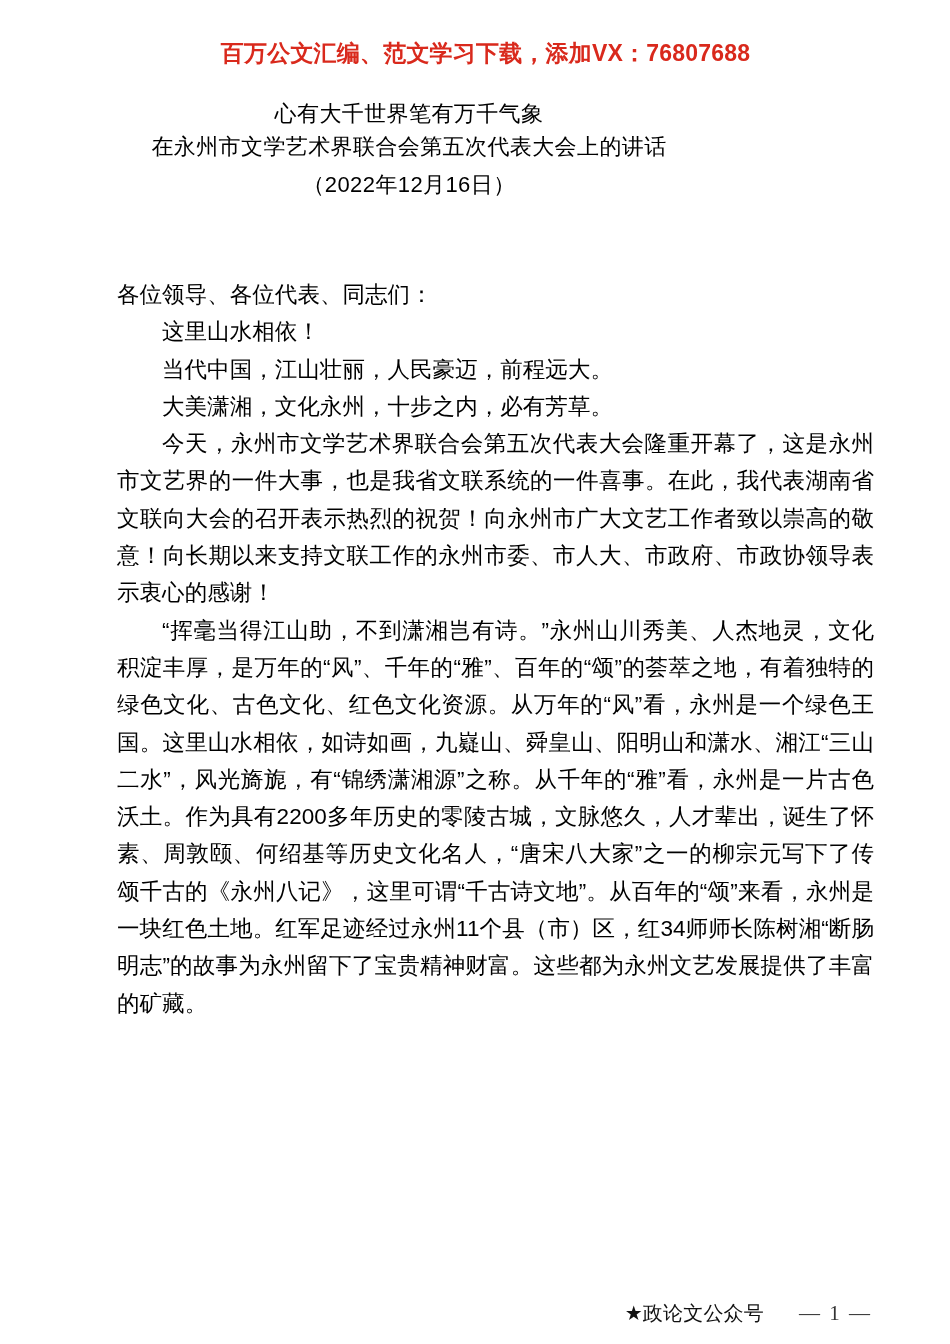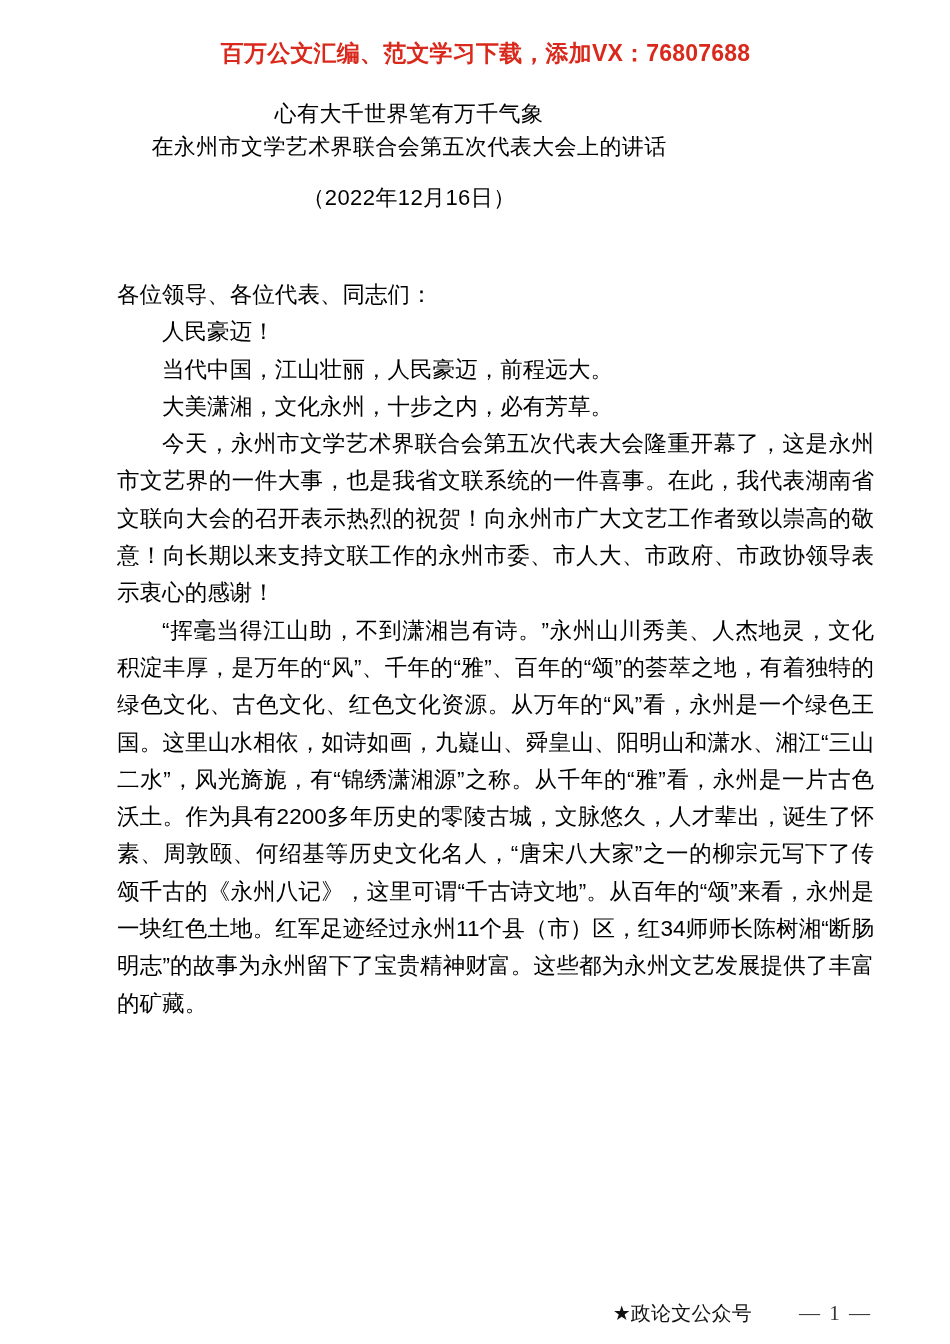--- a/index.html
+++ b/index.html
@@ -64,21 +64,21 @@
   }
   .doc-author {
     font-size: 22px;
     line-height: 34px;
     margin: 0;
     letter-spacing: 0.4px;
   }
   .doc-date {
     font-size: 22px;
     line-height: 42px;
-    margin: 13px;
+    margin: 0;
     letter-spacing: 0.4px;
   }
 
   
   .body-text {
     position: absolute;
     top: 276px;
     left: 96px;
     width: 778px;
     font-size: 22.5px;
@@ -103,21 +103,21 @@
     left: 0;
     width: 950px;
     height: 34px;
   }
   .footer-inner {
     position: absolute;
     right: 78px;
     bottom: 0;
     display: flex;
     align-items: baseline;
-    gap: 12px;
+    gap: 0px;
     white-space: nowrap;
   }
   .footer-mark {
     font-size: 20px;
     line-height: 26px;
     color: #111;
     letter-spacing: 0.2px;
   }
   .footer-pageno {
     font-family: "Liberation Serif", "DejaVu Serif", serif;
@@ -136,21 +136,21 @@
   <div class="promo-banner">百万公文汇编、范文学习下载，添加VX：76807688</div>
 
   <div class="title-block">
     <p class="doc-title-main">心有大千世界笔有万千气象</p>
     <p class="doc-title-sub">在永州市文学艺术界联合会第五次代表大会上的讲话</p>
     <p class="doc-date">（2022年12月16日）</p>
   </div>
 
   <div class="body-text">
     <p class="p-flush">各位领导、各位代表、同志们：</p>
-    <p class="p-indent">人民豪迈！</p>
+    <p class="p-indent">这里山水相依！</p>
     <p class="p-indent">当代中国，江山壮丽，人民豪迈，前程远大。</p>
     <p class="p-indent">大美潇湘，文化永州，十步之内，必有芳草。</p>
     <p class="p-indent">今天，永州市文学艺术界联合会第五次代表大会隆重开幕了，这是永州市文艺界的一件大事，也是我省文联系统的一件喜事。在此，我代表湖南省文联向大会的召开表示热烈的祝贺！向永州市广大文艺工作者致以崇高的敬意！向长期以来支持文联工作的永州市委、市人大、市政府、市政协领导表示衷心的感谢！</p>
     <p class="p-indent">“挥毫当得江山助，不到潇湘岂有诗。”永州山川秀美、人杰地灵，文化积淀丰厚，是万年的“风”、千年的“雅”、百年的“颂”的荟萃之地，有着独特的绿色文化、古色文化、红色文化资源。从万年的“风”看，永州是一个绿色王国。这里山水相依，如诗如画，九嶷山、舜皇山、阳明山和潇水、湘江“三山二水”，风光旖旎，有“锦绣潇湘源”之称。从千年的“雅”看，永州是一片古色沃土。作为具有2200多年历史的零陵古城，文脉悠久，人才辈出，诞生了怀素、周敦颐、何绍基等历史文化名人，“唐宋八大家”之一的柳宗元写下了传颂千古的《永州八记》，这里可谓“千古诗文地”。从百年的“颂”来看，永州是一块红色土地。红军足迹经过永州11个县（市）区，红34师师长陈树湘“断肠明志”的故事为永州留下了宝贵精神财富。这些都为永州文艺发展提供了丰富的矿藏。</p>
   </div>
 
   <div class="footer">
     <div class="footer-inner">
       <span class="footer-mark">★政论文公众号</span>
       <span class="footer-pageno">— 1 —</span>

